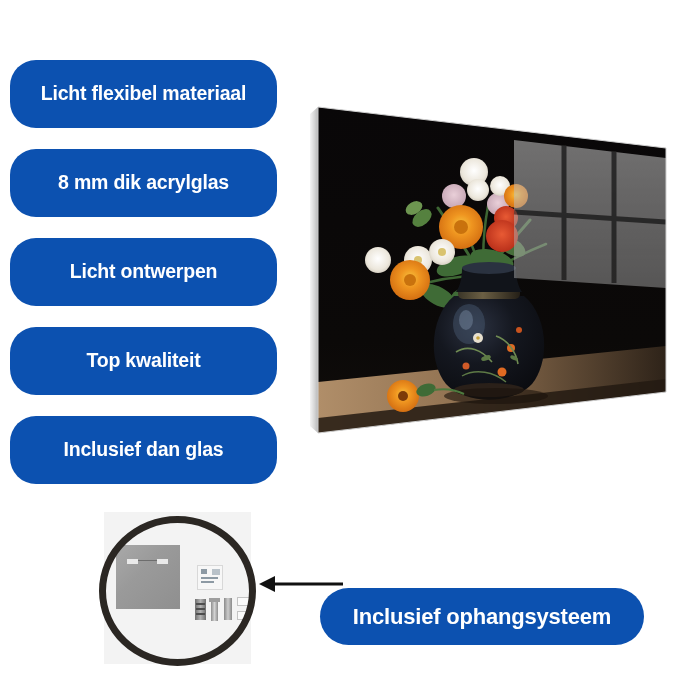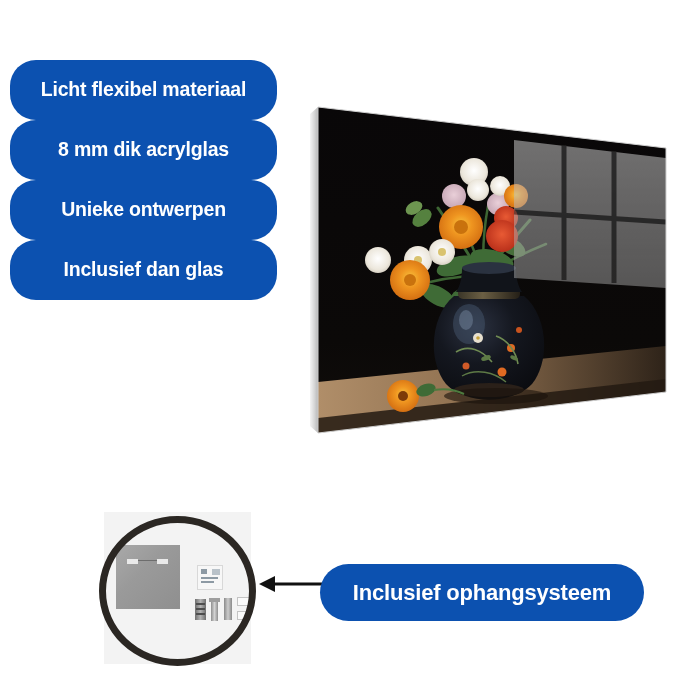--- a/index.html
+++ b/index.html
@@ -18,27 +18,28 @@
   
   #feature-badges {
     position: absolute;
     left: 10px;
     top: 60px;
     width: 267px;
   }
   .badge {
     position: relative;
     width: 267px;
-    height: 60px;
+    height: 68px;
     border-radius: 26px;
     background: var(--badge-blue, #0c51b0);
     color: #ffffff;
     display: flex;
     align-items: center;
     justify-content: center;
+    margin-bottom: 21px;
     box-sizing: border-box;
     padding: 0 10px;
   }
   .badge-label {
     font-size: 19.5px;
     font-weight: bold;
     letter-spacing: -0.2px;
     line-height: 1;
     white-space: nowrap;
     text-align: center;
@@ -180,21 +181,21 @@
   #callout-arrow {
     position: absolute;
     left: 255px;
     top: 572px;
     width: 90px;
     height: 24px;
   }
   #hanging-callout-badge {
     position: absolute;
     left: 320px;
-    top: 564px;
+    top: 588px;
     width: 324px;
     height: 57px;
     border-radius: 29px;
     background: var(--badge-blue, #0c51b0);
     color: #ffffff;
     display: flex;
     align-items: center;
     justify-content: center;
   }
   #hanging-callout-badge .badge-label {
@@ -208,24 +209,27 @@
 
   <div class="badge">
     <span class="badge-label">Licht flexibel materiaal</span>
   </div>
 
   <div class="badge">
     <span class="badge-label">8 mm dik acrylglas</span>
   </div>
 
   <div class="badge">
-    <span class="badge-label">Unieke ontwerpen</span>
-  </div>
-
-
+    <span class="badge-label">Licht ontwerpen</span>
+  </div>
+
+
+  <div class="badge">
+    <span class="badge-label">Top kwaliteit</span>
+  </div>
 
   <div class="badge">
     <span class="badge-label">Inclusief dan glas</span>
   </div>
 
 </div>
 
 <div id="artwork-panel">
   <svg id="artwork-svg" viewBox="0 0 372 345">
     <defs>

